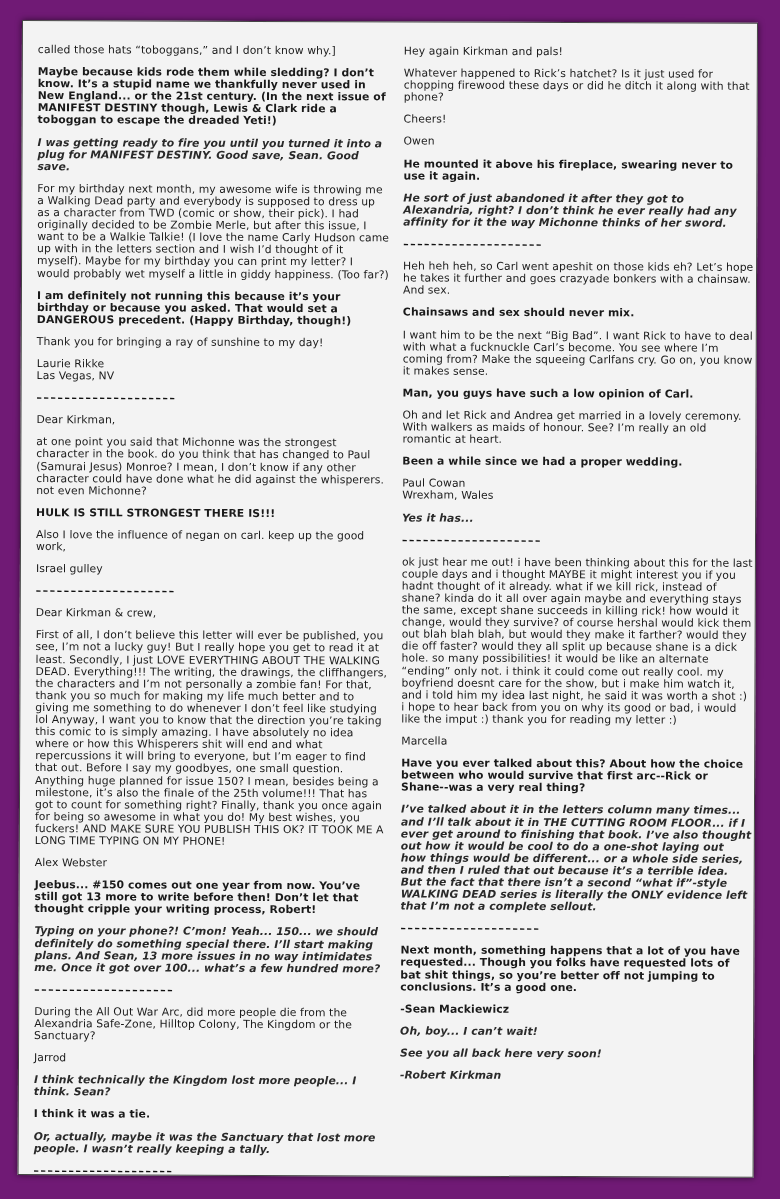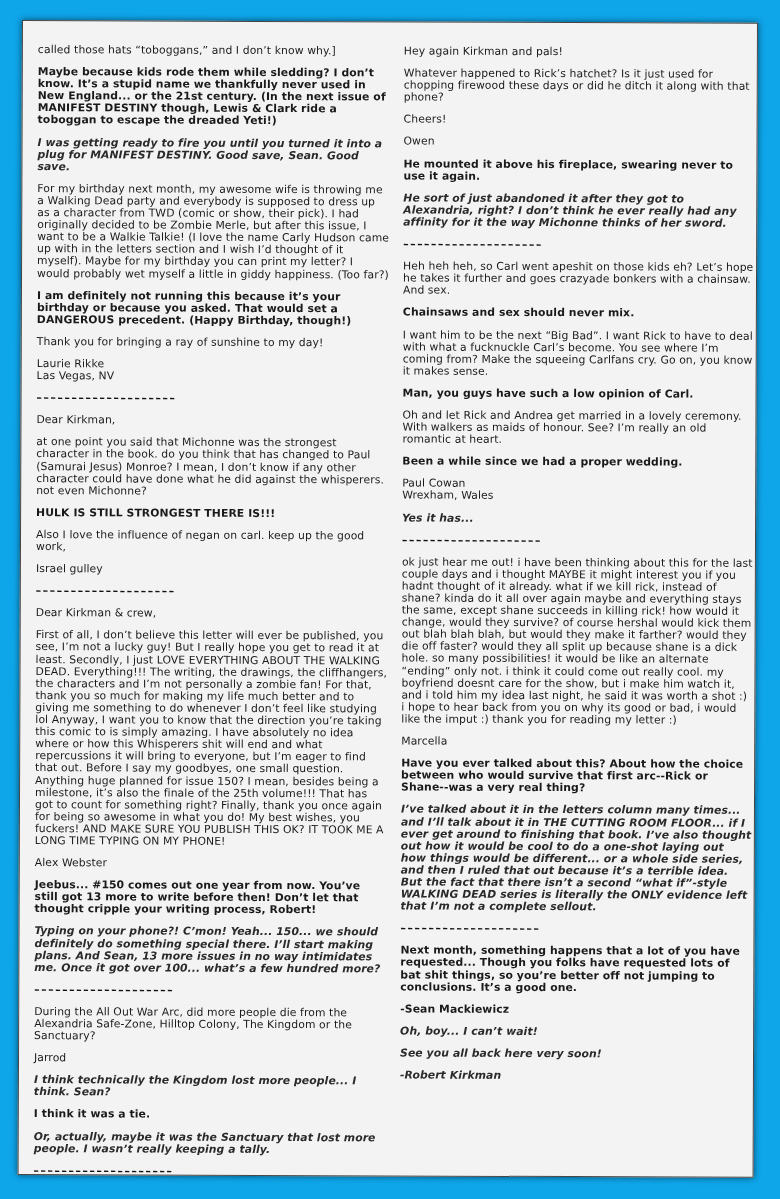--- a/index.html
+++ b/index.html
@@ -8,21 +8,21 @@
     width: 780px;
     height: 1199px;
     background: #1e1e1e;
     overflow: hidden;
     font-family: "DejaVu Sans", "Liberation Sans", sans-serif;
   }
   .stage {
     position: relative;
     width: 780px;
     height: 1199px;
-    background: #0ea5e9;
+    background: #701a75;
   }
   .paper {
     position: absolute;
     left: 22px;
     top: 20px;
     width: 736px;
     height: 1155px;
     background: #f3f3f3;
     border: 1px solid #454545;
     box-shadow: 0 0 6px rgba(0,0,0,0.6);

